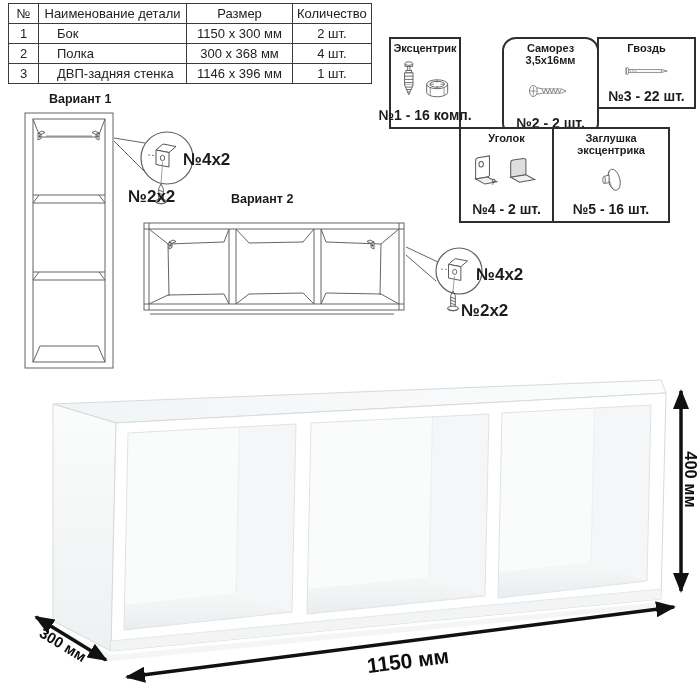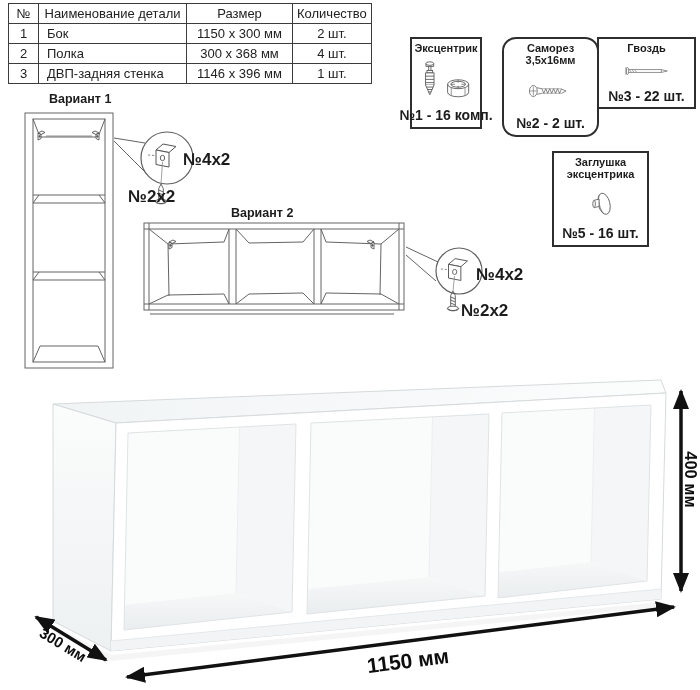--- a/index.html
+++ b/index.html
@@ -3,21 +3,21 @@
 <meta charset="utf-8">
 <style>
   html,body{margin:0;padding:0;background:#fff;}
   .sheet{position:relative;width:700px;height:690px;background:#fff;overflow:hidden;
          font-family:"Liberation Sans",sans-serif;color:#1c1c1c;}
   .art{position:absolute;left:0;top:0;}
   
   .parts-table{position:absolute;left:8px;top:3px;border-collapse:collapse;table-layout:fixed;}
   .parts-table th,.parts-table td{border:1px solid #3c3c3c;font-size:13px;font-weight:400;
       height:19px;padding:0 4px;text-align:center;white-space:nowrap;color:#222;}
-  .parts-table td.name{text-align:left;padding-left:8px;}
+  .parts-table td.name{text-align:left;padding-left:18px;}
   
   .hw-cell{position:absolute;box-sizing:border-box;border:2px solid #2e2e2e;background:#fff;
       display:flex;flex-direction:column;align-items:center;}
   .hw-title{font-size:11px;font-weight:700;line-height:12px;text-align:center;margin-top:3px;min-height:12px;}
   .hw-title2{font-size:11px;font-weight:700;line-height:12px;text-align:left;min-height:0;}
   .hw-icon{flex:1;display:flex;align-items:center;justify-content:center;width:100%;}
   .hw-label{font-size:14px;font-weight:700;margin-bottom:4px;white-space:nowrap;}
   
   .lbl{position:absolute;white-space:nowrap;}
   .variant-title{font-size:12.5px;font-weight:700;}
@@ -187,21 +187,21 @@
       </tr>
       <tr>
         <td>3</td>
         <td class="name">ДВП-задняя стенка</td>
         <td>1146 х 396 мм</td>
         <td>1 шт.</td>
       </tr>
     </tbody>
   </table>
 
-  <div class="hw-cell" style="left:410px;top:37px;width:72px;height:92px;">
+  <div class="hw-cell" style="left:389px;top:37px;width:72px;height:92px;">
     <div class="hw-title">Эксцентрик</div>
     <div class="hw-icon">
       <svg width="80" height="46" viewBox="0 0 84 52" stroke="#5a5a5a" stroke-width="1.1" fill="#fff">
         <ellipse cx="22" cy="4.5" rx="4.8" ry="2.2"></ellipse>
         <path d="M17.2,4.5 V8 H26.8 V4.5" fill="none"></path>
         <path d="M20.6,8 V13 M23.4,8 V13" fill="none"></path>
         <rect x="18.5" y="13" width="7" height="3"></rect>
         <rect x="16.8" y="16" width="10.4" height="15"></rect>
         <path d="M16.8,20 H27.2 M16.8,24 H27.2 M16.8,28 H27.2" fill="none"></path>
         <path d="M16.8,31 L22,43 L27.2,31" fill="#fff"></path>
@@ -239,39 +239,54 @@
         <path d="M10,20.5 V31.5" fill="none" stroke-width="1.4"></path>
         <ellipse cx="12.2" cy="26" rx="1.7" ry="5.6"></ellipse>
         <path d="M13.9,23.8 H64 M13.9,28.2 H64" fill="none"></path>
         <path d="M15,24.2 L18,27.8 M19,24.2 L22,27.8 M23,24.2 L26,27.8" fill="none" stroke-width="0.8"></path>
         <path d="M64,23.8 L73,26 L64,28.2 Z" fill="#fff"></path>
       </svg>
     </div>
     <div class="hw-label">№3 - 22 шт.</div>
   </div>
 
-
-  <div class="hw-cell" style="left:552px;top:127px;width:97px;height:96px;margin-top:24px;">
+  <div class="hw-cell" style="left:459px;top:127px;width:95px;height:96px;">
+    <div class="hw-title">Уголок</div>
+    <div class="hw-icon">
+      <svg width="80" height="48" viewBox="0 0 84 52" stroke="#5a5a5a" stroke-width="1.1" fill="#fff">
+        <path d="M8,13 Q8,10 10.5,9.5 L23,7.5 L23,28 Q23,30 20.8,30.4 L8,32.5 Z"></path>
+        <ellipse cx="14" cy="16.5" rx="2.4" ry="3" fill="none"></ellipse>
+        <path d="M8,32.5 L20.8,30.4 L31,35.5 L18,38 Z" fill="#f0f0f0"></path>
+        <circle cx="27.5" cy="34.2" r="1.4"></circle>
+        <path d="M27.5,35.8 L26.3,38.8" fill="none" stroke-width="0.9"></path>
+        <path d="M46,15 Q46,12.5 48.5,12 L60,10.2 Q62.5,10 62.5,12.5 L62.5,28 L46,30.6 Z" fill="#dedede"></path>
+        <path d="M46,30.6 L62.5,28 L72,33 L55.5,36 Z" fill="#f0f0f0"></path>
+      </svg>
+    </div>
+    <div class="hw-label">№4 - 2 шт.</div>
+  </div>
+
+  <div class="hw-cell" style="left:552px;top:127px;width:118px;height:96px;">
     <div class="hw-title">Заглушка</div>
     <div class="hw-title2">эксцентрика</div>
     <div class="hw-icon">
       <svg width="80" height="40" viewBox="0 0 84 52" stroke="#5a5a5a" stroke-width="1.1" fill="#fff">
         <g transform="rotate(-14 46 27)">
           <ellipse cx="46" cy="27" rx="7.5" ry="14"></ellipse>
           <path d="M42.5,14.8 C39,18.5 39,35.5 42.5,39.2" fill="none" stroke-width="0.8"></path>
         </g>
         <path d="M33,22.5 L39.5,21 L39.5,30.5 L33,32 Z"></path>
         <ellipse cx="33" cy="27.2" rx="1.7" ry="4.7"></ellipse>
       </svg>
     </div>
     <div class="hw-label">№5 - 16 шт.</div>
   </div>
 
   <div class="lbl variant-title" style="left:24px;top:92px;padding-left:25px;">Вариант 1</div>
-  <div class="lbl variant-title" style="left:231px;top:206px;">Вариант 2</div>
+  <div class="lbl variant-title" style="left:231px;top:192px;">Вариант 2</div>
 
   <div class="lbl callout-lbl" style="left:183px;top:150px;">№4х2</div>
   <div class="lbl callout-lbl" style="left:128px;top:187px;">№2х2</div>
   <div class="lbl callout-lbl" style="left:476px;top:265px;">№4х2</div>
   <div class="lbl callout-lbl" style="left:461px;top:301px;">№2х2</div>
 
   <div class="lbl dim" style="left:348px;top:649px;width:120px;font-size:21px;transform:rotate(-7.3deg);">1150 мм</div>
   <div class="lbl dim" style="left:20px;top:636px;width:86px;font-size:15px;transform:rotate(31deg);">300 мм</div>
   <div class="lbl dim" style="left:658px;top:470px;width:64px;font-size:16.5px;transform:rotate(90deg);">400 мм</div>
 

